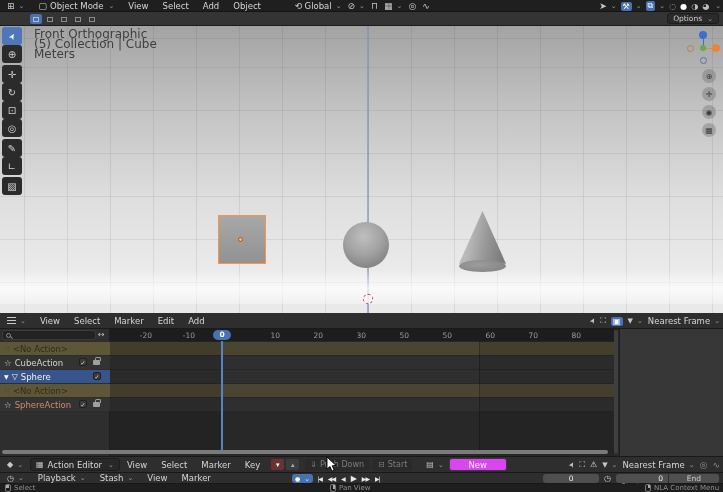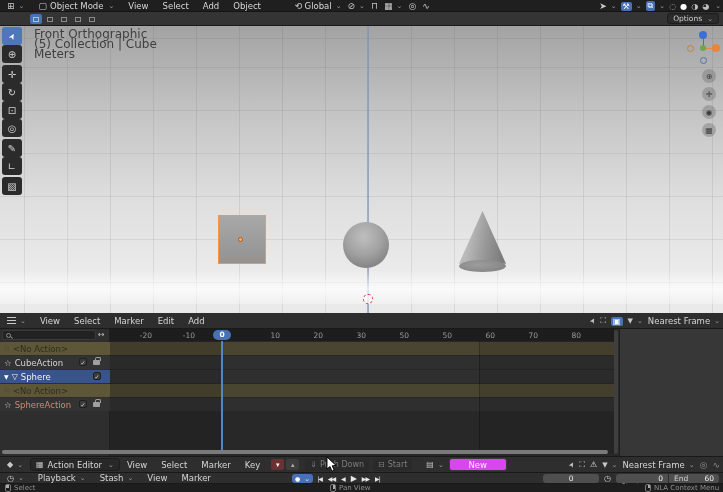--- a/index.html
+++ b/index.html
@@ -459,21 +459,21 @@
     <span class="tr-btn">▶▶</span>
     <span class="tr-btn">▶|</span>
   </div>
   <div id="tl-right">
     <span class="field" style="width:56px;">0</span>
     <span class="icon" style="font-size:8px;">◷</span>
     <span class="field" style="width:52px;justify-content:space-between;padding:0 5px;border-radius:3px 0 0 3px;">
       <span style="color:#cfcfcf;margin-top:16px;">Start</span>
       <span>0</span>
     </span>
-    <span class="field" style="width:50px;justify-content:space-between;padding:0 5px;border-radius:0 3px 3px 0;margin-left:-4px;">
+    <span class="field" style="width:50px;justify-content:space-between;padding:0 5px;border-radius:0 3px 3px 0;margin-left:-4px;flex-direction:column;">
       <span style="color:#cfcfcf;">End</span>
       <span>60</span>
     </span>
   </div>
 
   <div class="abs" id="statusbar">
     <span class="status-item" style="left:5px;">
       <span class="mouse m-left"></span>
       <span>Select</span>
     </span>

